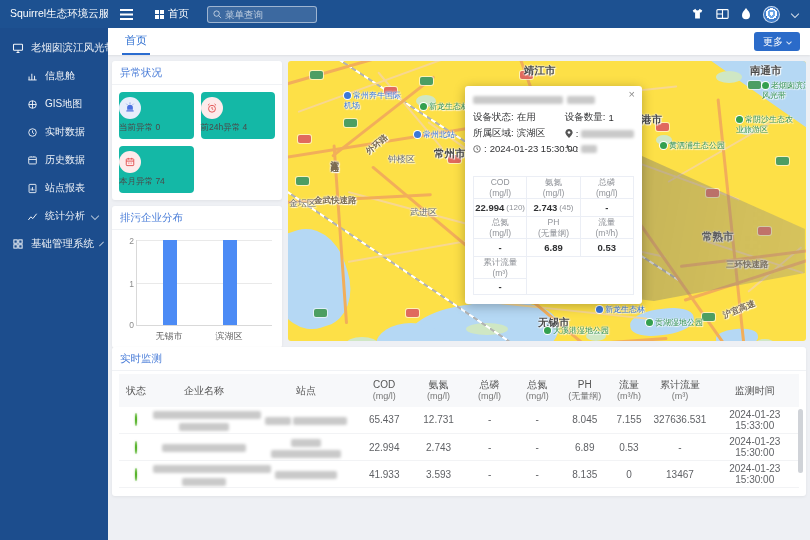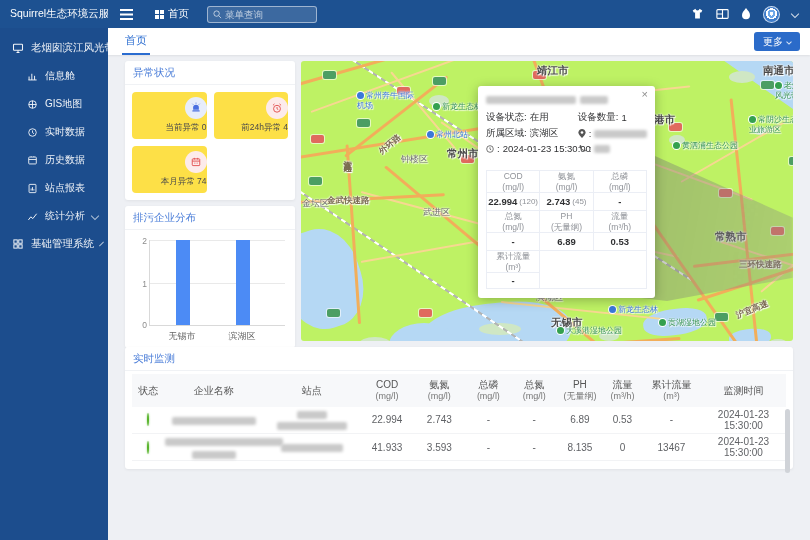--- a/index.html
+++ b/index.html
@@ -29,45 +29,45 @@
   .sd-item .chev{margin-left:auto;opacity:.8}
   .sd-item svg{flex:none;opacity:.95}
 
   
   .main{position:absolute;left:108px;top:28px;right:0;bottom:0;overflow:hidden}
   .tabbar{height:27px;background:#fff;display:flex;align-items:center;box-shadow:0 1px 2px rgba(0,0,0,.07);position:relative;z-index:10}
   .tab{margin-left:14px;height:27px;line-height:25px;font-size:11px;color:#2a6cd0;border-bottom:2px solid #2a6cd0;padding:0 3px;cursor:pointer}
   .more-btn{margin-left:auto;margin-right:10px;height:19px;padding:0 9px;background:#2b6bc9;color:#fff;border:none;border-radius:3px;
             font-size:10px;display:flex;align-items:center;gap:4px;cursor:pointer;font-family:inherit}
   .more-btn .chev{width:4px;height:4px}
-  .content{padding:6px 17px;display:flex;flex-direction:column;gap:6px}
+  .content{padding:6px 4px;display:flex;flex-direction:column;gap:6px}
   .row1{display:flex;gap:6px;height:280px}
   .leftcol{width:170px;flex:none;display:flex;flex-direction:column;gap:6px}
   .card{background:#fff;border-radius:3px;box-shadow:0 1px 3px rgba(0,0,0,.06)}
   .card-h{height:24px;line-height:23px;padding:0 8px;font-size:10.5px;color:#4a7dd8;border-bottom:1px solid #f0f2f5}
 
   
   .ab-grid{display:grid;grid-template-columns:1fr 1fr;gap:7px;padding:7px}
-  .ab-card{background:#fde047;border-radius:4px;height:47px;display:flex;flex-direction:column;align-items:flex-end;justify-content:center;gap:3px;cursor:pointer}
+  .ab-card{background:#14b8a6;border-radius:4px;height:47px;display:flex;flex-direction:column;align-items:flex-start;justify-content:center;gap:3px;cursor:pointer}
   .ab-ic{width:22px;height:22px;border-radius:50%;display:flex;align-items:center;justify-content:center}
   .ab-ic.blue{background:#e7edfb;color:#4a6fe0}
   .ab-ic.red{background:#fdebeb;color:#e25555}
   .ab-lb{font-size:8.5px;color:#4a4a4a;white-space:nowrap}
 
   
   .chart-card{flex:1}
   .chart-wrap{position:relative;height:108px;margin:10px 10px 0 24px}
   .plot{position:relative;height:86px;border-left:1px solid #d9d9d9;border-bottom:1px solid #d9d9d9}
   .gline{position:absolute;left:0;right:0;border-top:1px solid #e9e9e9}
   .bar{position:absolute;bottom:0;width:14px;background:#4c8bf5}
   .ytick{position:absolute;left:-13px;width:10px;text-align:right;font-size:8.5px;color:#8c8c8c}
   .xcat{position:absolute;top:90px;width:44px;text-align:center;font-size:9px;color:#666}
 
   
-  .map{position:relative;flex:1;height:280px;border-radius:3px;overflow:hidden;background:#bef264}
+  .map{position:relative;flex:1;height:280px;border-radius:3px;overflow:hidden;background:#fde047}
   .water{position:absolute;background:#b5d8f4;z-index:1}
   .park{position:absolute;background:#cfe7c4;border-radius:50%;z-index:1}
   .roadY{position:absolute;height:2px;background:#f7d791;border-radius:2px;z-index:2;transform-origin:left center}
   .roadO{position:absolute;height:3px;background:#f2ae5a;border-radius:2px;z-index:3;transform-origin:left center}
   .rail{position:absolute;height:2px;z-index:2;transform-origin:left center;
         background:repeating-linear-gradient(90deg,#b3b3b3 0 5px,#ffffff 5px 10px)}
   .rbadge{position:absolute;width:13px;height:8px;border-radius:2px;z-index:4;box-shadow:0 0 0 1px rgba(255,255,255,.6)}
   .rbadge.g{background:#4c9e63}.rbadge.r{background:#e06a5e}
   .mlbl{position:absolute;white-space:nowrap;z-index:5;line-height:1.2;text-shadow:0 0 2px #fff,0 0 2px #fff,1px 1px 1px #fff}
   .mlbl.city{font-size:10.5px;font-weight:bold;color:#4a4a4a}
@@ -83,21 +83,21 @@
         background:linear-gradient(100deg,rgba(85,85,85,.55),rgba(140,140,140,.32));
         clip-path:polygon(354px 95px,517px 168px,517px 212px,366px 240px,247px 226px)}
   .marker{position:absolute;z-index:7;cursor:pointer}
   .ptail{position:absolute;left:240px;top:206px;width:12px;height:12px;background:#fff;transform:rotate(45deg);z-index:8;box-shadow:2px 2px 4px rgba(0,0,0,.15)}
 
   
   .popup{position:absolute;left:177px;top:25px;width:177px;background:#fff;border-radius:3px;z-index:9;
          box-shadow:0 2px 12px rgba(0,0,0,.28);padding:8px 8px 9px}
   .p-close{position:absolute;right:7px;top:3px;color:#8c8c8c;font-size:11px;cursor:pointer;line-height:1}
   .p-title{display:flex;gap:4px;align-items:center;height:11px;margin-bottom:6px}
-  .p-info{display:grid;grid-template-columns:57% 43%;row-gap:3px;font-size:9.5px;color:#303133;margin-bottom:16px}
+  .p-info{display:grid;grid-template-columns:57% 43%;row-gap:3px;font-size:9.5px;color:#303133;margin-bottom:22px}
   .p-info .it{display:flex;align-items:center;gap:3px;white-space:nowrap}
   .p-info svg{flex:none}
   .pmx{display:grid;grid-template-columns:repeat(3,1fr);grid-template-rows:22px 18px 22px 18px 22px 16px;
        border-top:1px solid #ebeef5;border-left:1px solid #ebeef5;font-size:8.5px;color:#909399;text-align:center}
   .pmx>div{border-right:1px solid #ebeef5;border-bottom:1px solid #ebeef5;display:flex;flex-direction:column;align-items:center;justify-content:center;line-height:1.2}
   .pm-v{flex-direction:row!important;gap:2px;font-size:9.5px;color:#303133;font-weight:bold}
   .pm-v .lim{font-weight:normal;color:#909399;font-size:8px}
   .pm-merge{grid-column:2/4;grid-row:5/7}
 
   
@@ -565,20 +565,33 @@
                 <div class="th-u">(m³)</div>
               </th>
             <th>
                 <div class="th-l">监测时间</div>
               </th>
           </tr>
         </thead>
         <tbody>
           <tr>
             <td><span class="dot"></span></td>
+            <td><span class="blur" style="width:108px"></span><br><span class="blur" style="width:50px;margin-top:3px"></span></td>
+            <td><span class="blur" style="width:26px"></span> <span class="blur" style="width:54px"></span></td>
+            <td>65.437</td>
+            <td>12.731</td>
+            <td>-</td>
+            <td>-</td>
+            <td>8.045</td>
+            <td>7.155</td>
+            <td>327636.531</td>
+            <td>2024-01-23 15:33:00</td>
+          </tr>
+          <tr>
+            <td><span class="dot"></span></td>
             <td><span class="blur" style="width:84px"></span></td>
             <td><span class="blur" style="width:30px"></span> <span class="blur" style="width:70px"></span></td>
             <td>22.994</td>
             <td>2.743</td>
             <td>-</td>
             <td>-</td>
             <td>6.89</td>
             <td>0.53</td>
             <td>-</td>
             <td>2024-01-23 15:30:00</td>

